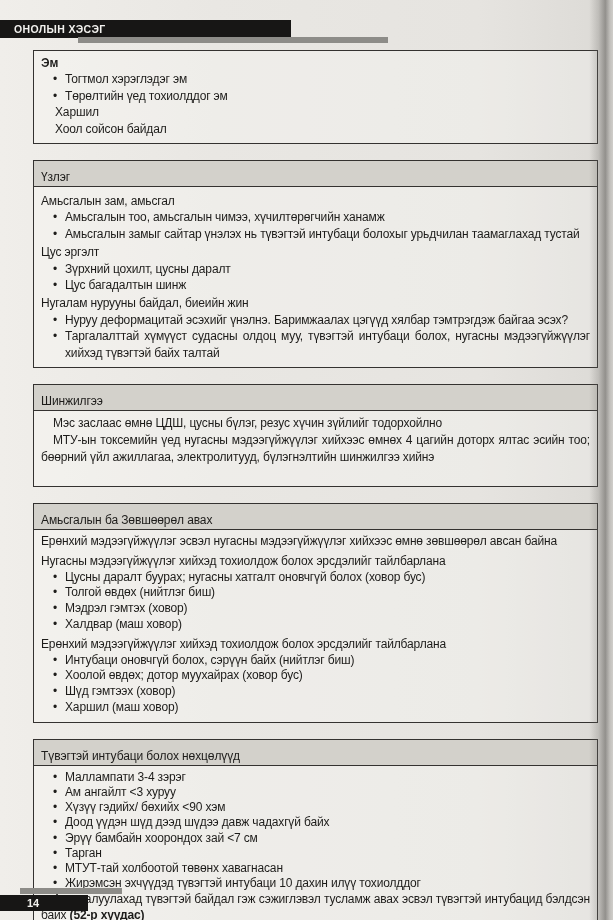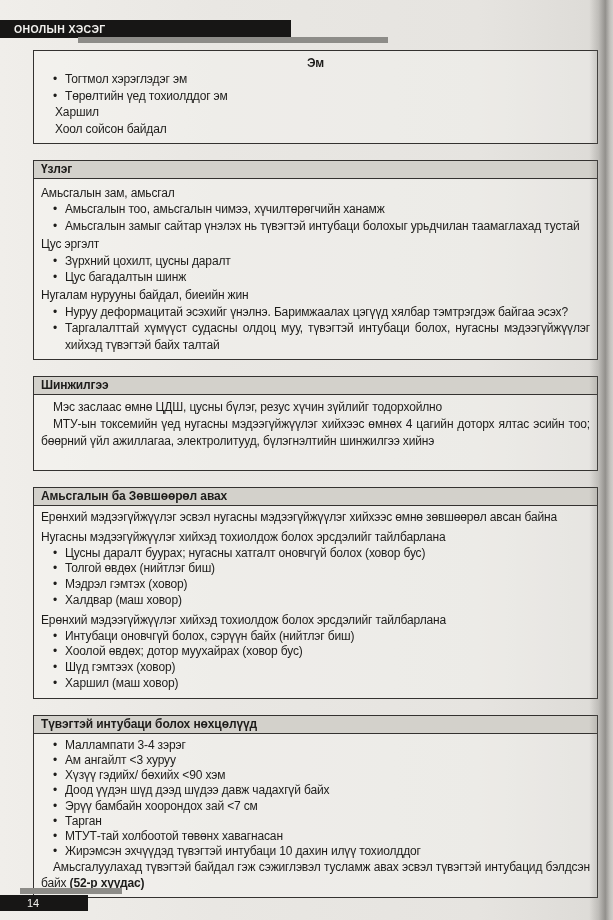--- a/index.html
+++ b/index.html
@@ -29,54 +29,54 @@
   .content { position:absolute; top:50px; left:33px; width:565px; }
 
   .section {
     border:1.5px solid #343230;
     margin-bottom:16px;
     background:rgba(252,251,248,0.30);
   }
   .sec-header {
     background:#d3d1cb;
     border-bottom:1.5px solid #343230;
-    font-weight:bold; font-size:12px;
-    padding:1px 7px 2px;
+    font-weight:normal; font-size:12px;
+    padding:9px 7px 2px;
     letter-spacing:-0.1px;
   }
   .sec-body {
     padding:4px 7px 6px;
     font-size:12px; line-height:16.4px;
     letter-spacing:-0.15px;
   }
   .s3 .sec-body { line-height:17px; padding-bottom:20px; }
   .s4 .sec-body { line-height:15.8px; }
   .s5 .sec-body { line-height:15.2px; }
 
-  .inline-title { font-weight:bold;text-align:center; }
+  .inline-title { font-weight:bold; }
   .group-heading { font-weight:normal; margin-top:2px; }
   .risk-heading { margin-top:4px; }
   .bullet { padding-left:24px; position:relative; }
   .bullet::before { content:"\2022"; position:absolute; left:12px; top:0; }
   .plain { padding-left:14px; }
   .just { text-align:justify; }
   .para { text-indent:12px; text-align:justify; }
   .note { text-indent:12px; text-align:justify; margin-top:1px; }
   .b { font-weight:bold; }
 
   
   .footer-shadow {
     position:absolute; top:888px; left:20px;
     width:102px; height:6px; background:#8d8c88;
   }
   .footer-bar {
     position:absolute; top:895px; left:0;
     width:88px; height:16px;
     background:#171615; color:#f2f1ee;
-    font-size:11px; font-weight:normal; line-height:16px;
+    font-size:11px; font-weight:bold; line-height:16px;
     padding-left:27px;
   }
 
   
   .edge-shadow {
     position:absolute; top:0; right:0; width:24px; height:920px;
     background:linear-gradient(90deg,
       rgba(110,108,104,0) 0%,
       rgba(110,108,104,0.28) 40%,
       rgba(78,76,73,0.52) 68%,

